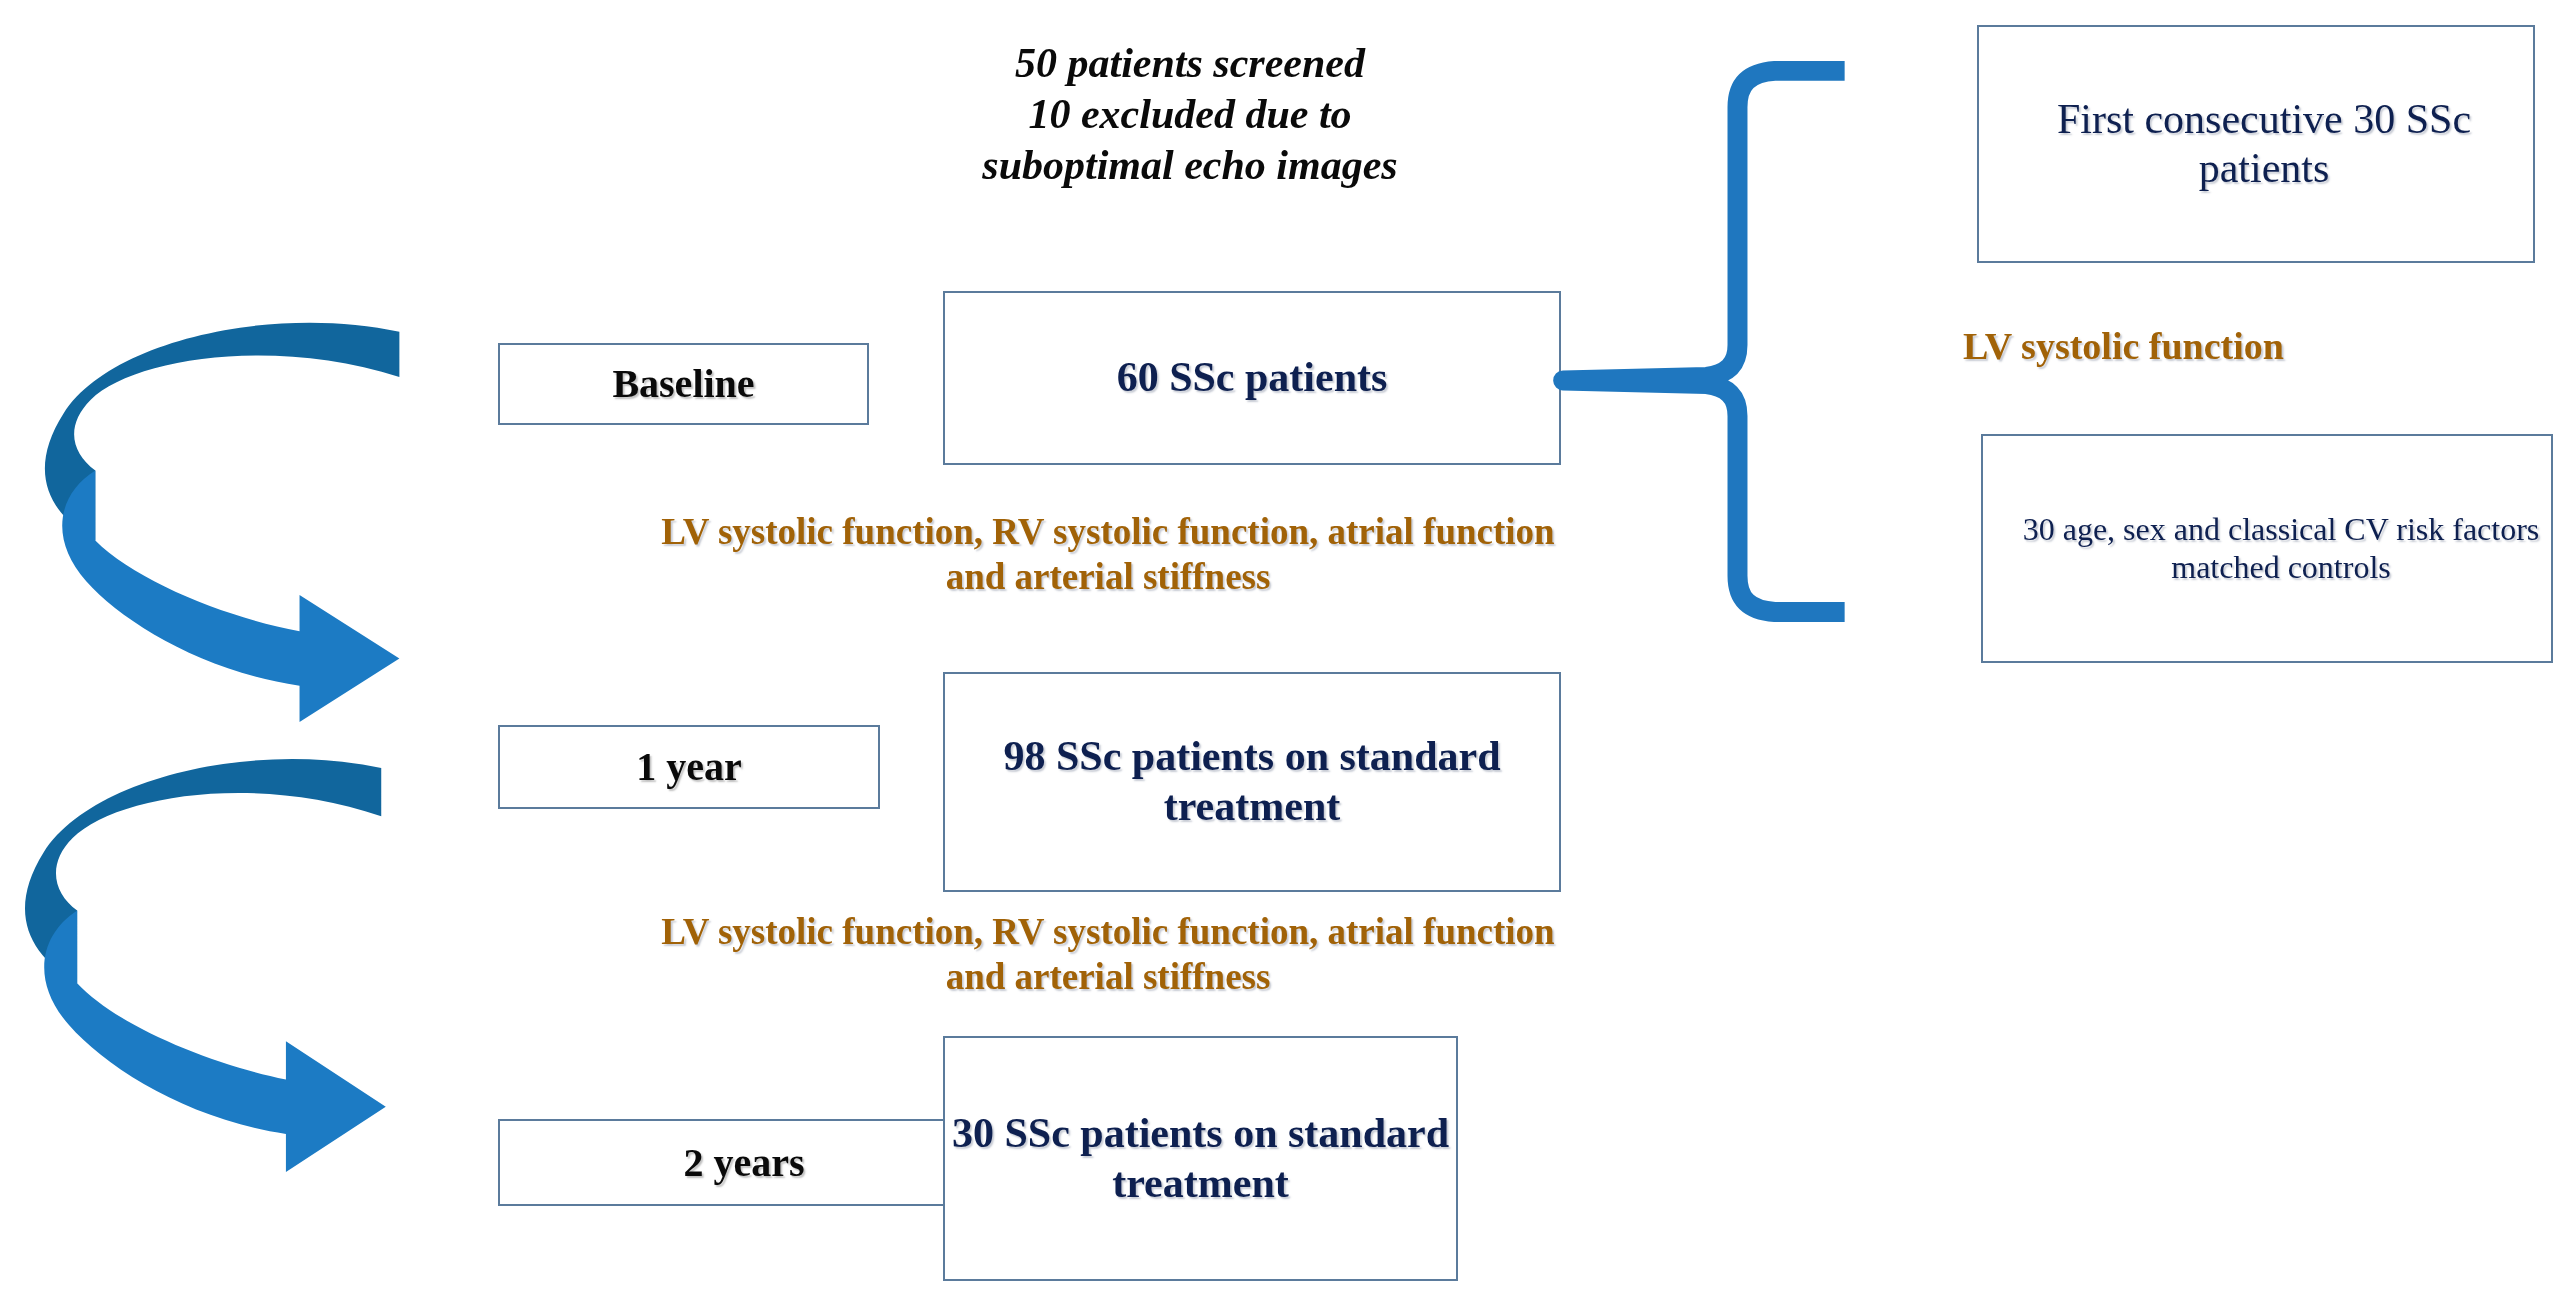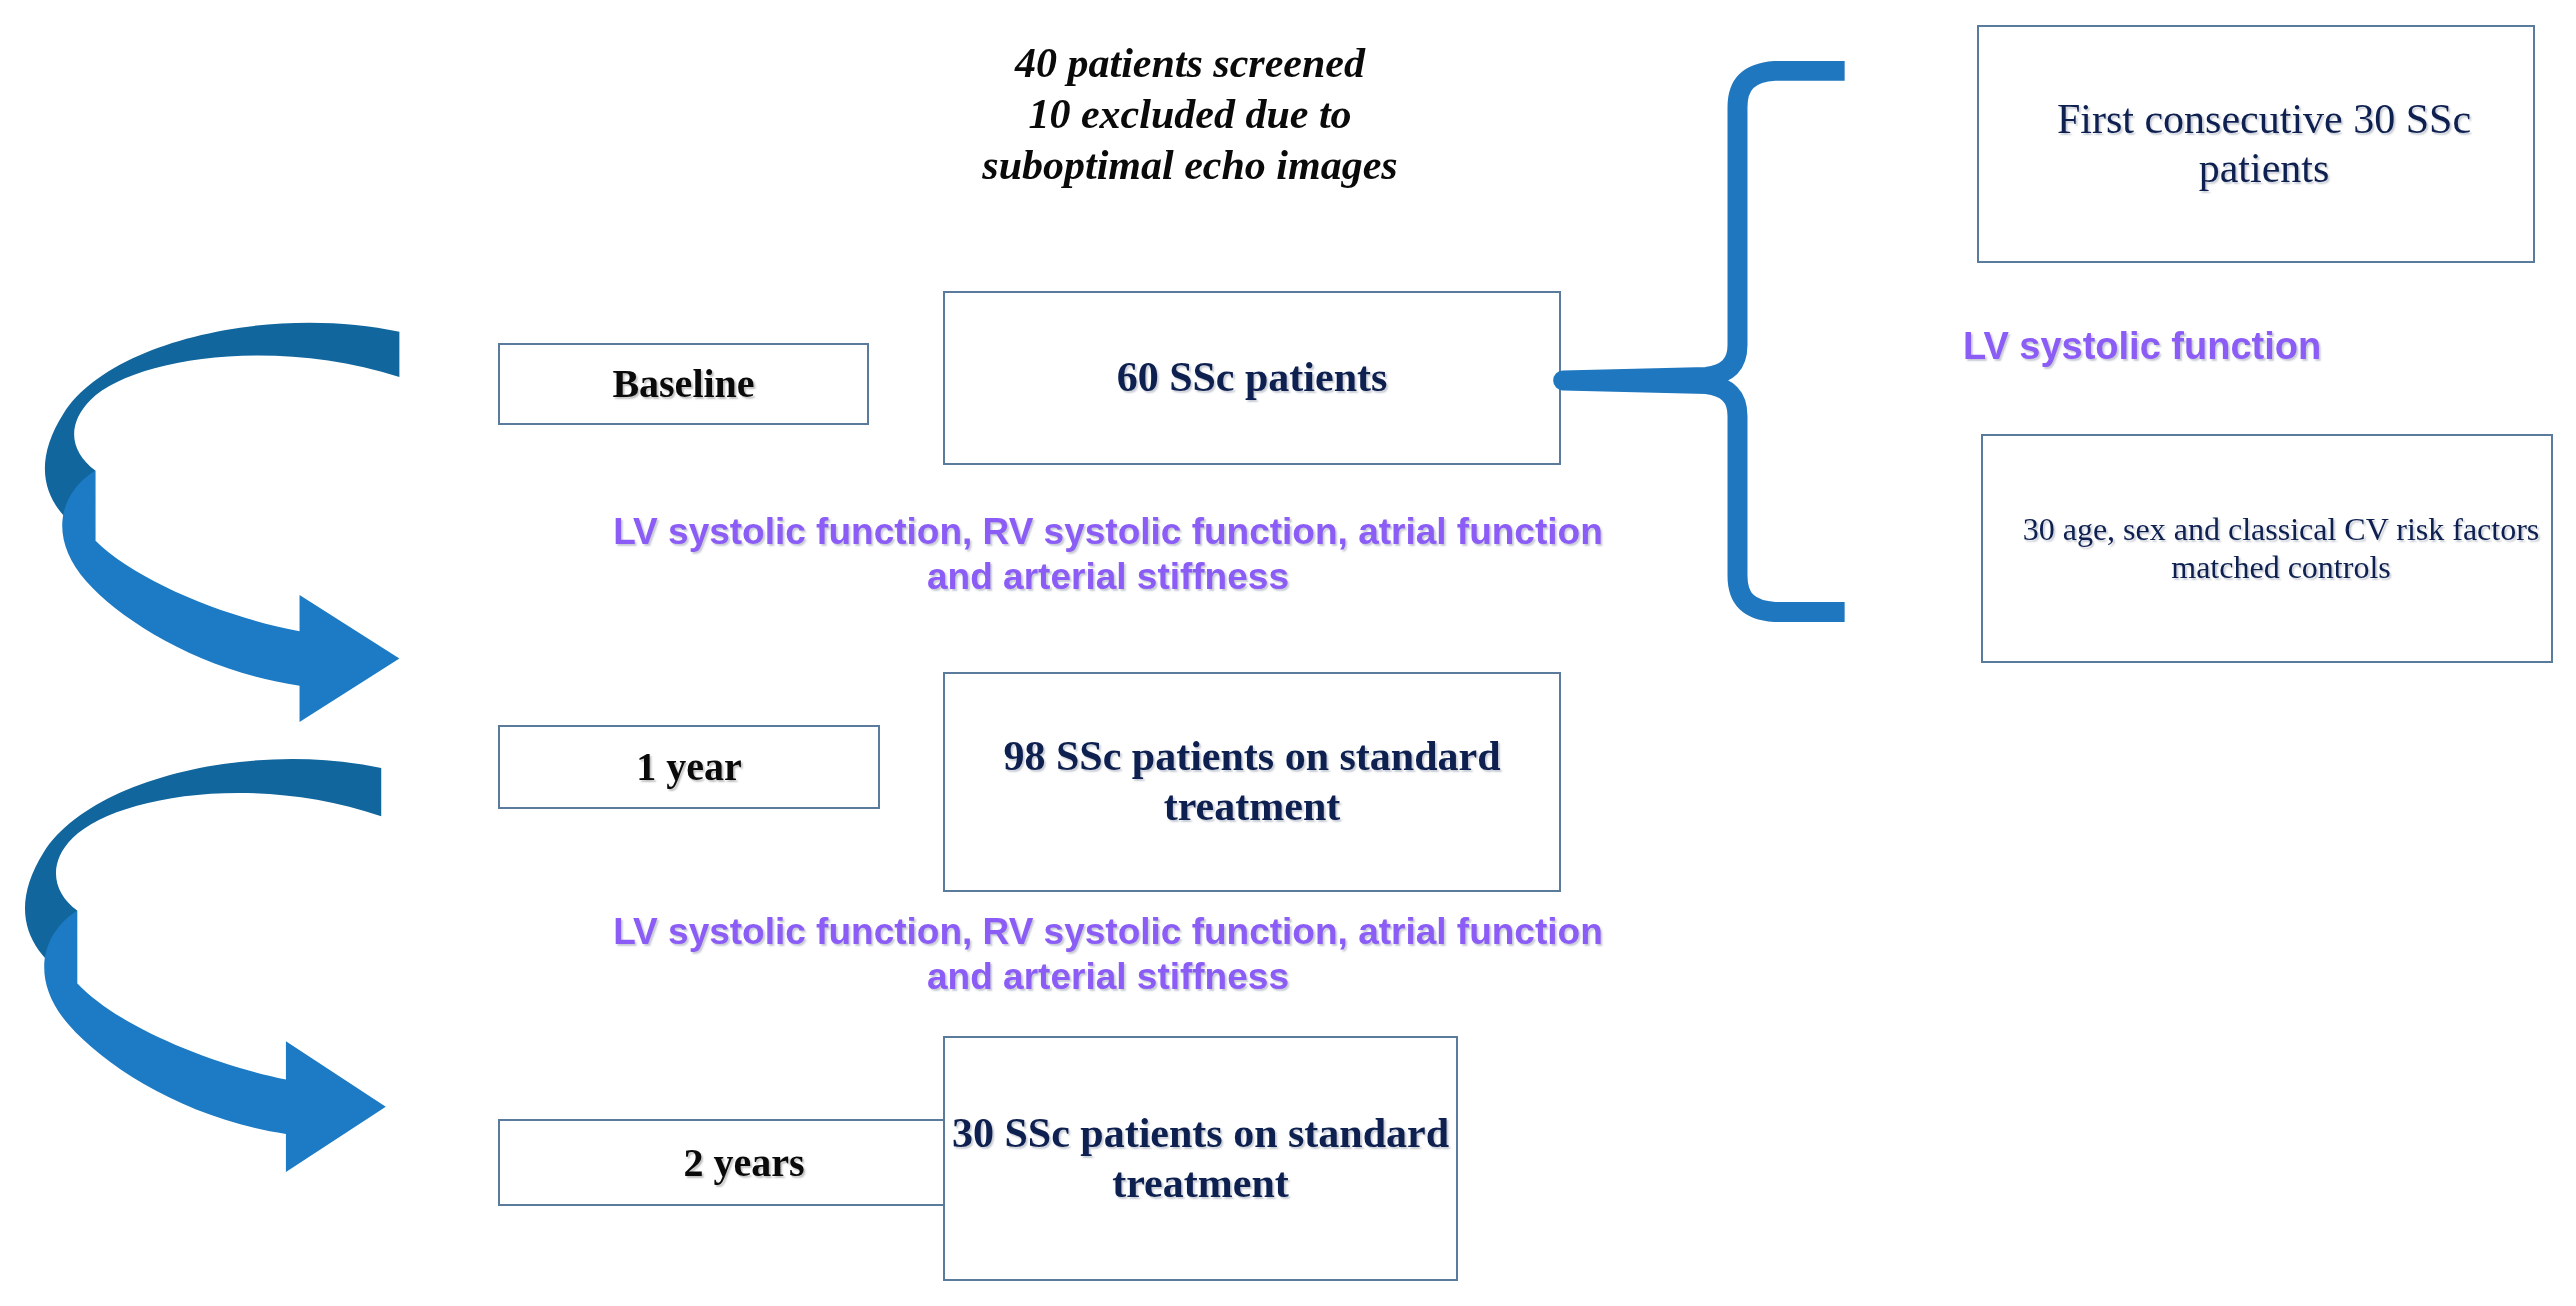--- a/index.html
+++ b/index.html
@@ -46,23 +46,23 @@
     white-space: pre-line;
   }
   .italic-serif {
     font-family: "Liberation Serif", "DejaVu Serif", serif;
     font-style: italic;
     font-weight: bold;
     color: #0A0A0A;
     font-size: 42px;
   }
   .navy-bold {
-    font-family: Liberation Sans, sans-serif;
+    font-family: Liberation Serif, serif;
     font-weight: bold;
-    color: #8b5cf6;
+    color: #a16207;
     text-shadow: 1.8px 1.8px 1.8px rgba(130,140,160,0.45);
   }
 
   svg { display: block; overflow: visible; }
 </style>
 </head>
 <body>
 
 <div id="canvas">
 
@@ -105,21 +105,21 @@
                L 315 326
                L 425 398
                L 315 470
                L 315 428
                C 208 412, 118 356, 76 308
                C 35 262, 42 210, 85 182
                Z" fill="#1C7BC4"></path>
     </svg>
   </div>
 
-  <div class="abs free-text italic-serif" style="left:872px; top:38px; width:636px;">40 patients screened
+  <div class="abs free-text italic-serif" style="left:872px; top:38px; width:636px;">50 patients screened
 10 excluded due to
 suboptimal echo images</div>
 
   <div class="abs box" style="left:498px; top:343px; width:371px; height:82px;">
     <span class="box-label black" style="font-size:40px;">Baseline</span>
   </div>
 
   <div class="abs box" style="left:943px; top:291px; width:618px; height:174px;">
     <span class="box-label" style="font-size:42px;">60 SSc patients</span>
   </div>

